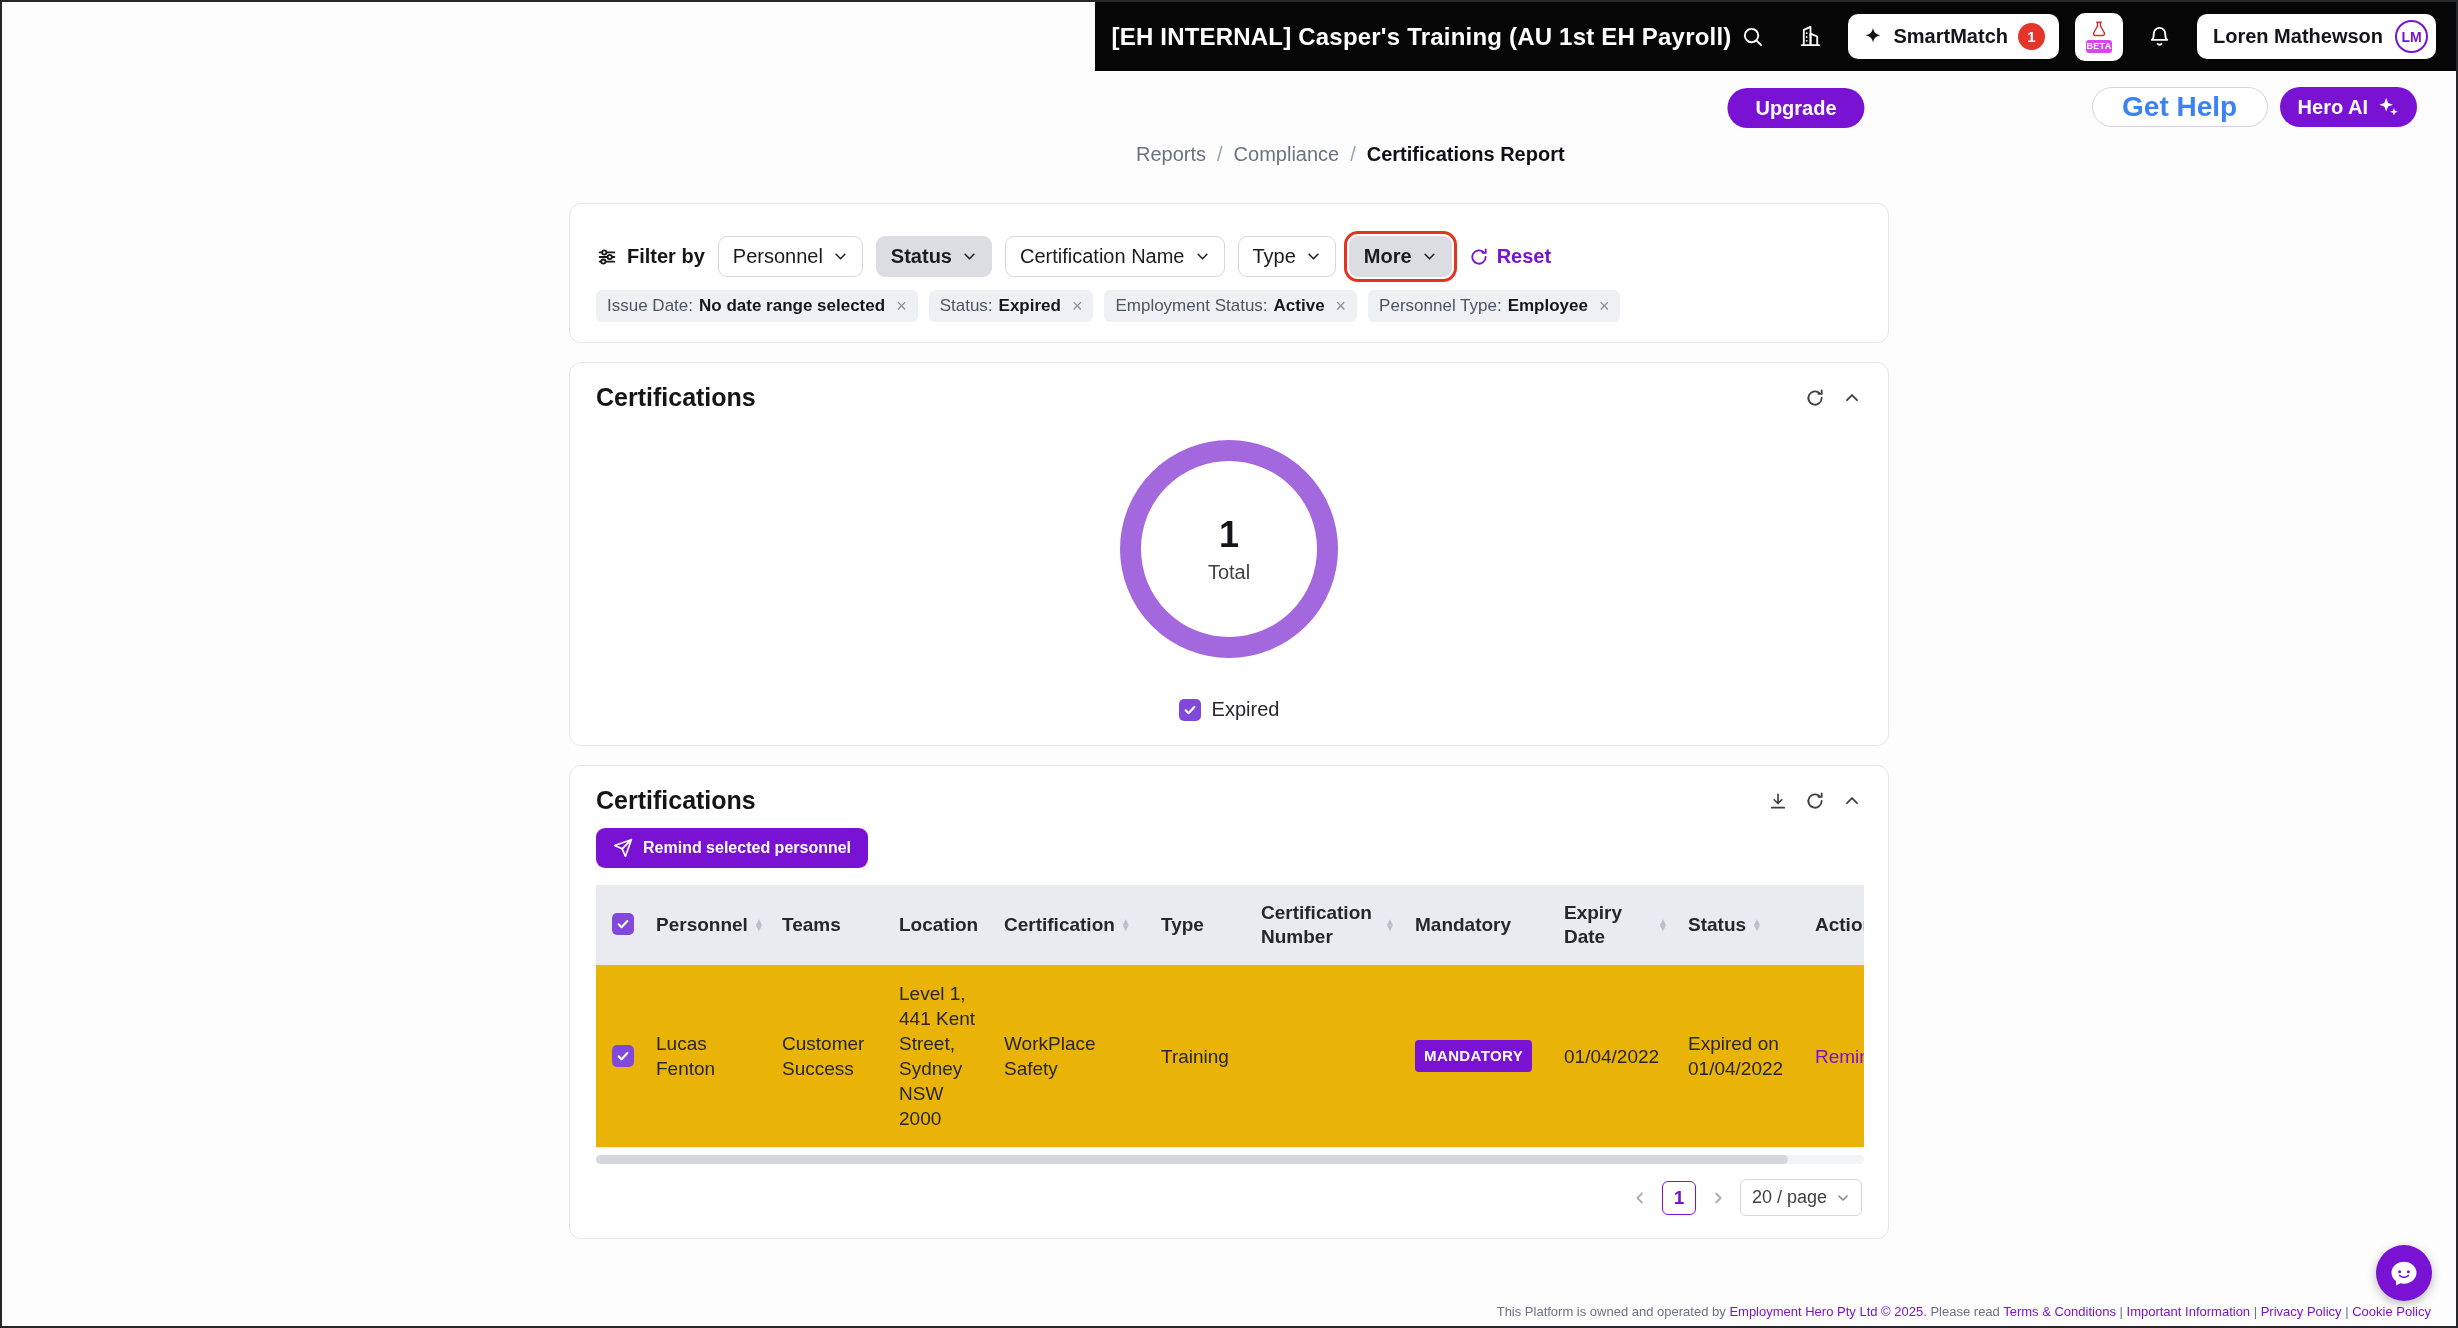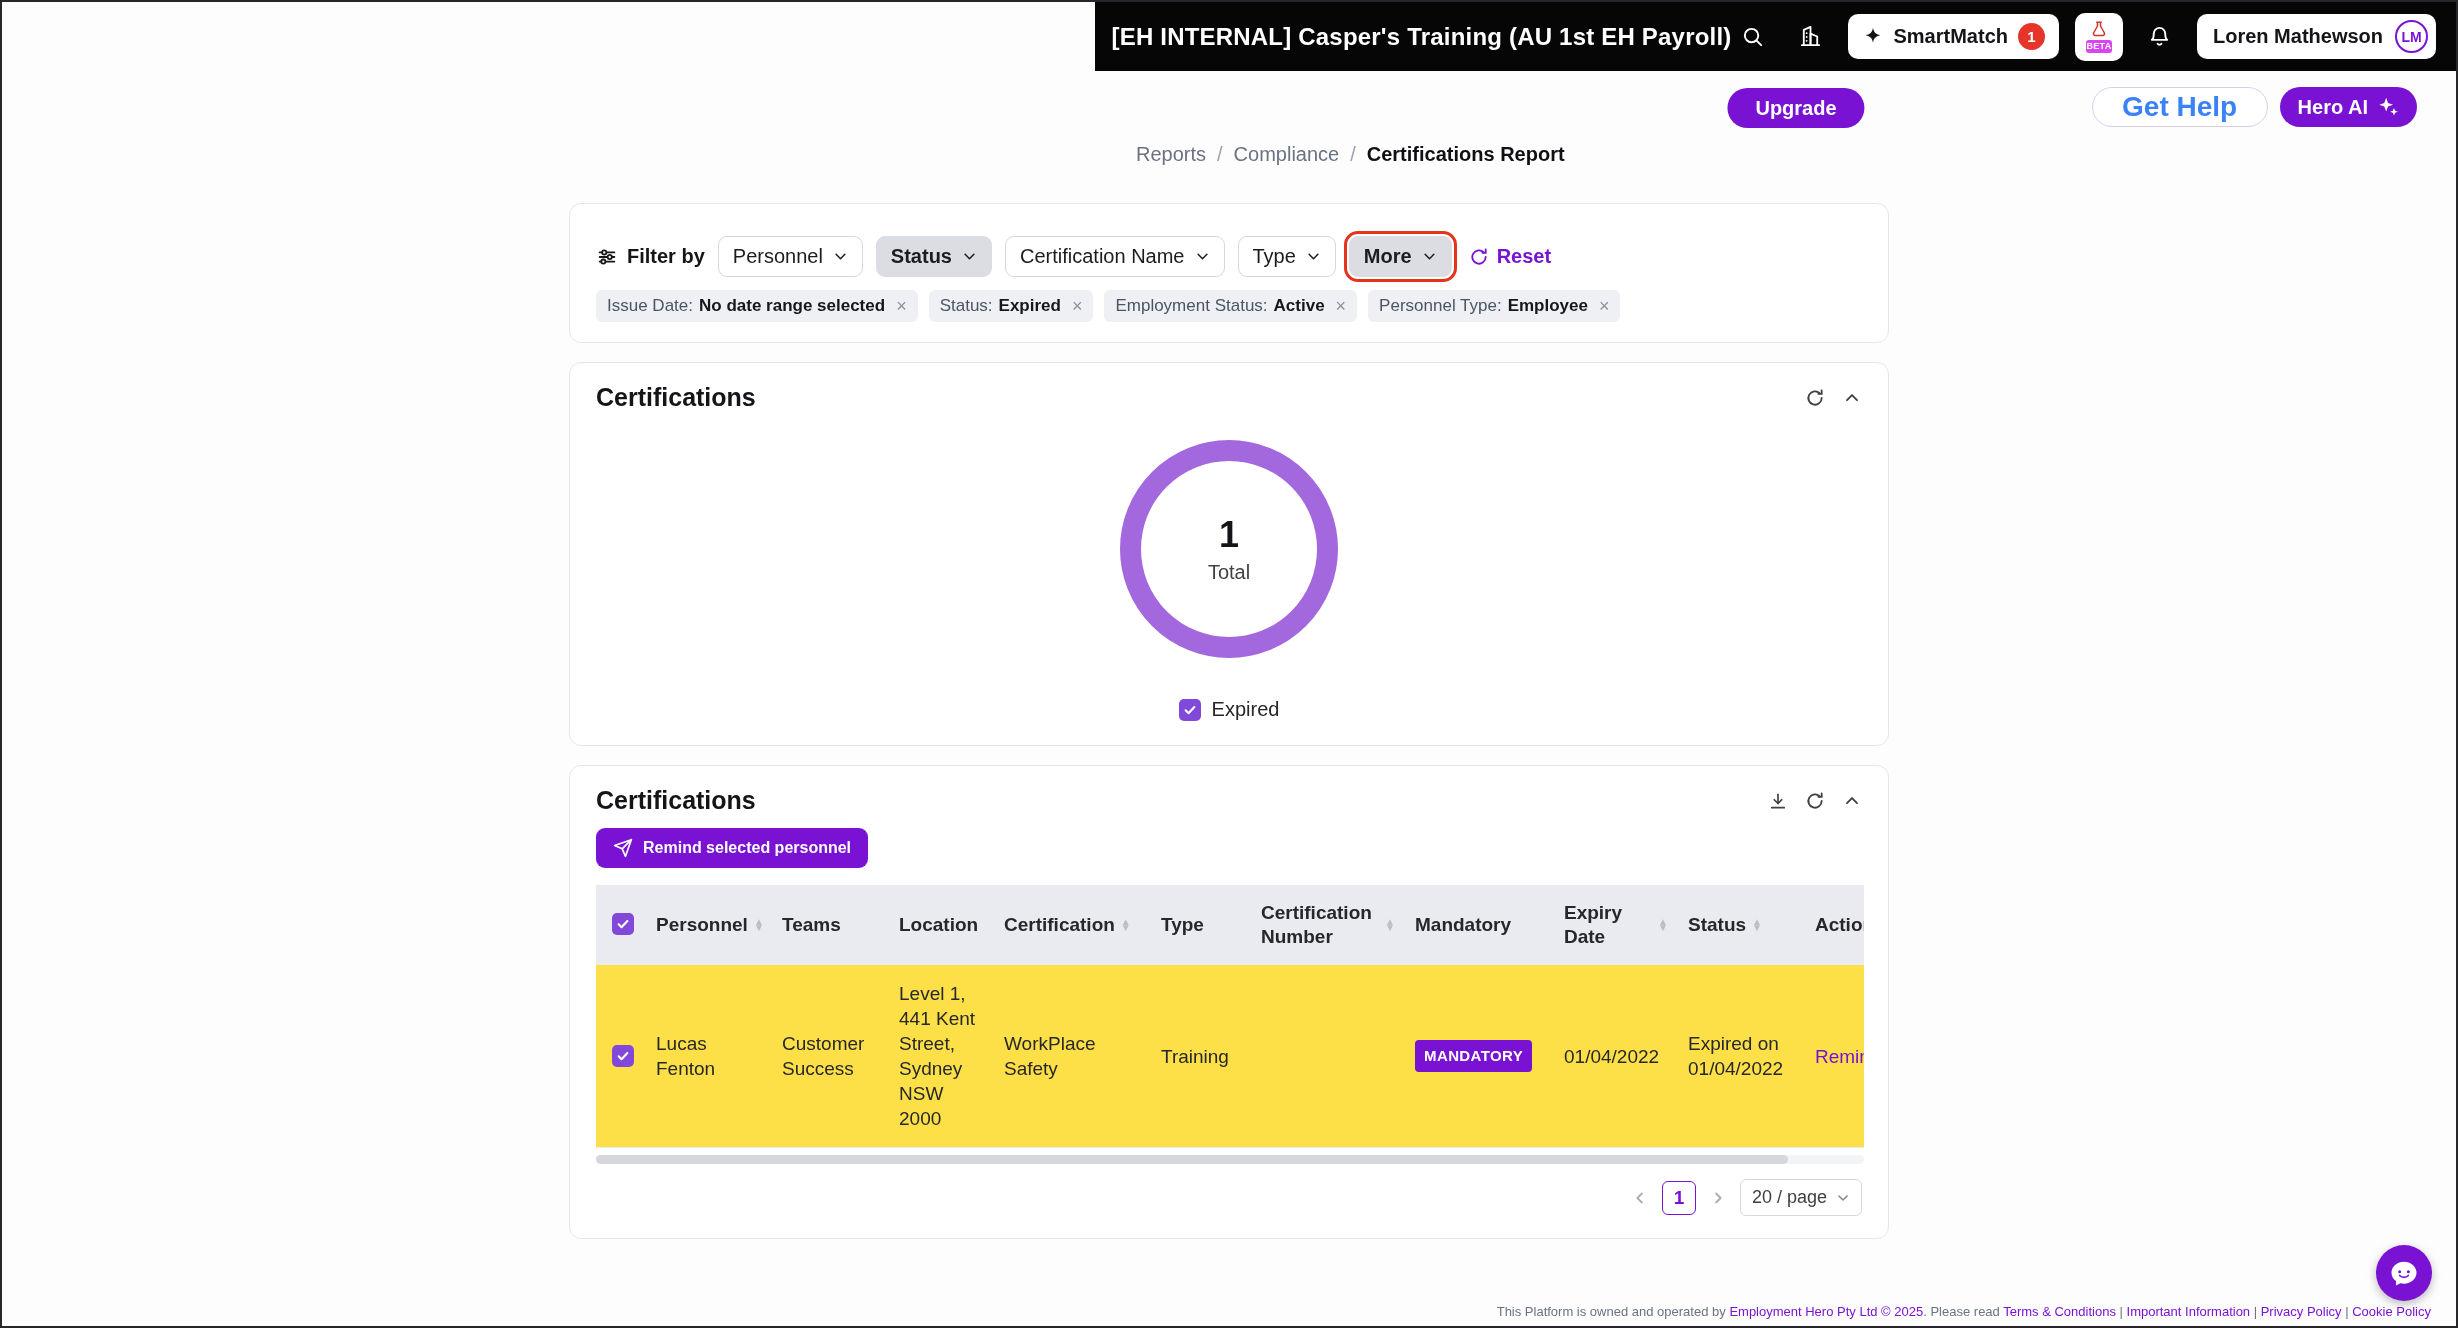--- a/index.html
+++ b/index.html
@@ -82,21 +82,21 @@
   
   .table-card{padding:20px 26px 22px;}
   .remind{margin-top:13px;height:40px;border-radius:9px;background:var(--purple);color:#fff;font-size:16px;font-weight:600;display:flex;align-items:center;gap:10px;padding:0 17px;}
   .table-clip{margin-top:17px;width:1268px;overflow:hidden;}
   table{border-collapse:collapse;table-layout:fixed;width:1350px;}
   col.c-sel{width:50px;}  col.c-personnel{width:126px;} col.c-teams{width:117px;}
   col.c-loc{width:105px;} col.c-cert{width:157px;}      col.c-type{width:100px;}
   col.c-num{width:154px;} col.c-mand{width:149px;}      col.c-exp{width:124px;}
   col.c-status{width:127px;} col.c-action{width:141px;}
   th{background:var(--th-bg);text-align:left;font-size:19px;font-weight:600;color:#27272A;padding:16px 10px;vertical-align:middle;line-height:1.26;}
-  td{font-size:19px;color:#27272A;padding:16px 10px;vertical-align:middle;line-height:1.32;background:#fde047;border-bottom:1px solid #ECEDF1;}
+  td{font-size:19px;color:#27272A;padding:16px 10px;vertical-align:middle;line-height:1.32;background:#eab308;border-bottom:1px solid #ECEDF1;}
   th:first-child,td:first-child{text-align:center;padding-left:14px;}
   .th-flex{display:flex;align-items:center;gap:6px;}
   .sorter{display:inline-flex;flex-direction:column;line-height:.62;font-size:10px;color:#B9BEC9;flex:0 0 auto;}
   .mandatory-badge{background:var(--purple);color:#fff;font-size:15px;font-weight:700;border-radius:4px;padding:6px 9px;letter-spacing:.4px;white-space:nowrap;display:inline-block;}
   td .link{color:var(--purple);font-weight:500;white-space:nowrap;}
   .hscroll{width:1268px;height:9px;margin-top:7px;border-radius:5px;background:#F3F4F6;position:relative;cursor:pointer;}
   .hscroll .thumb{position:absolute;left:0;top:0;height:9px;width:1192px;border-radius:5px;background:#D6D7DC;}
   .pagination{display:flex;justify-content:flex-end;align-items:center;gap:13px;margin-top:15px;}
   .pg-arrow{color:#A8ADB8;display:flex;align-items:center;}
   .page-active{width:34px;height:34px;border:1.5px solid var(--purple);color:var(--purple);border-radius:6px;background:#fff;font-size:19px;font-weight:600;display:flex;align-items:center;justify-content:center;}

